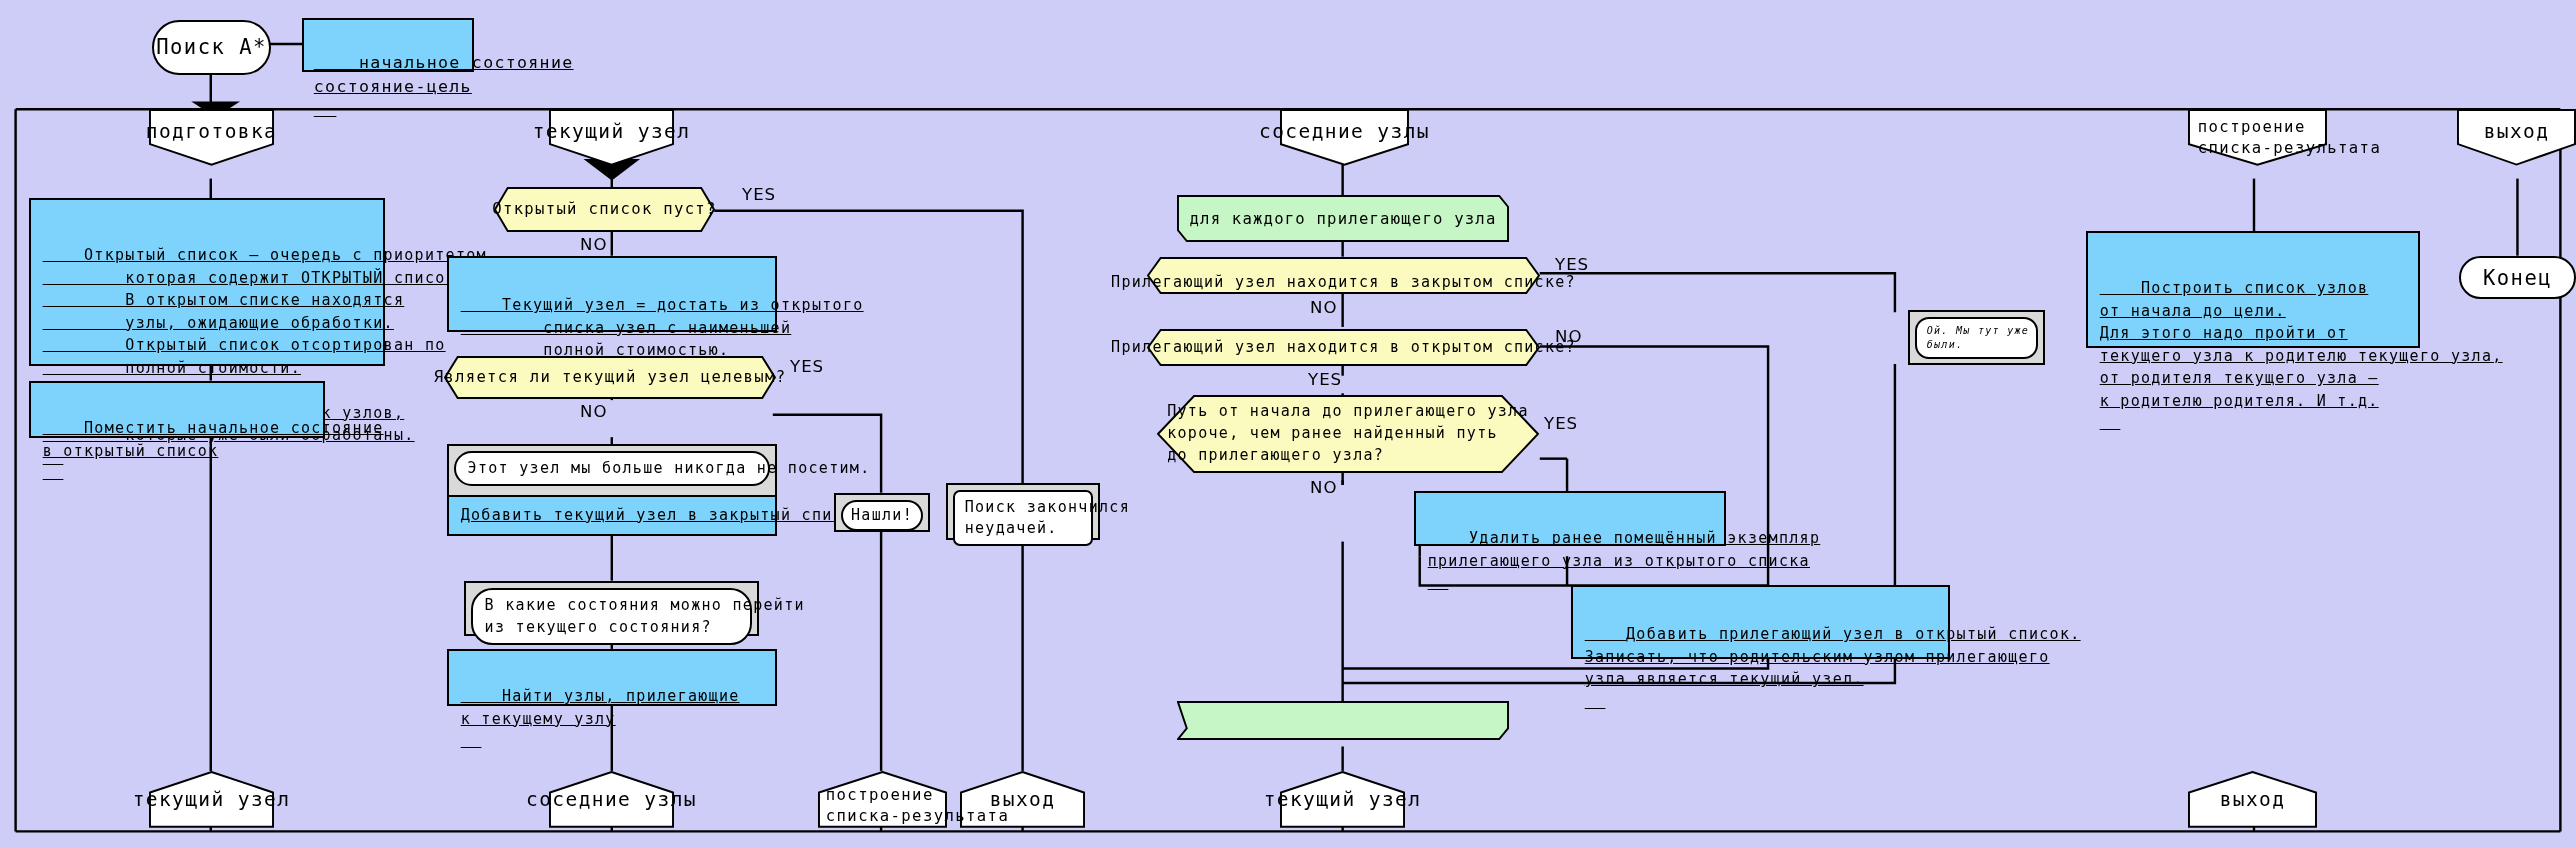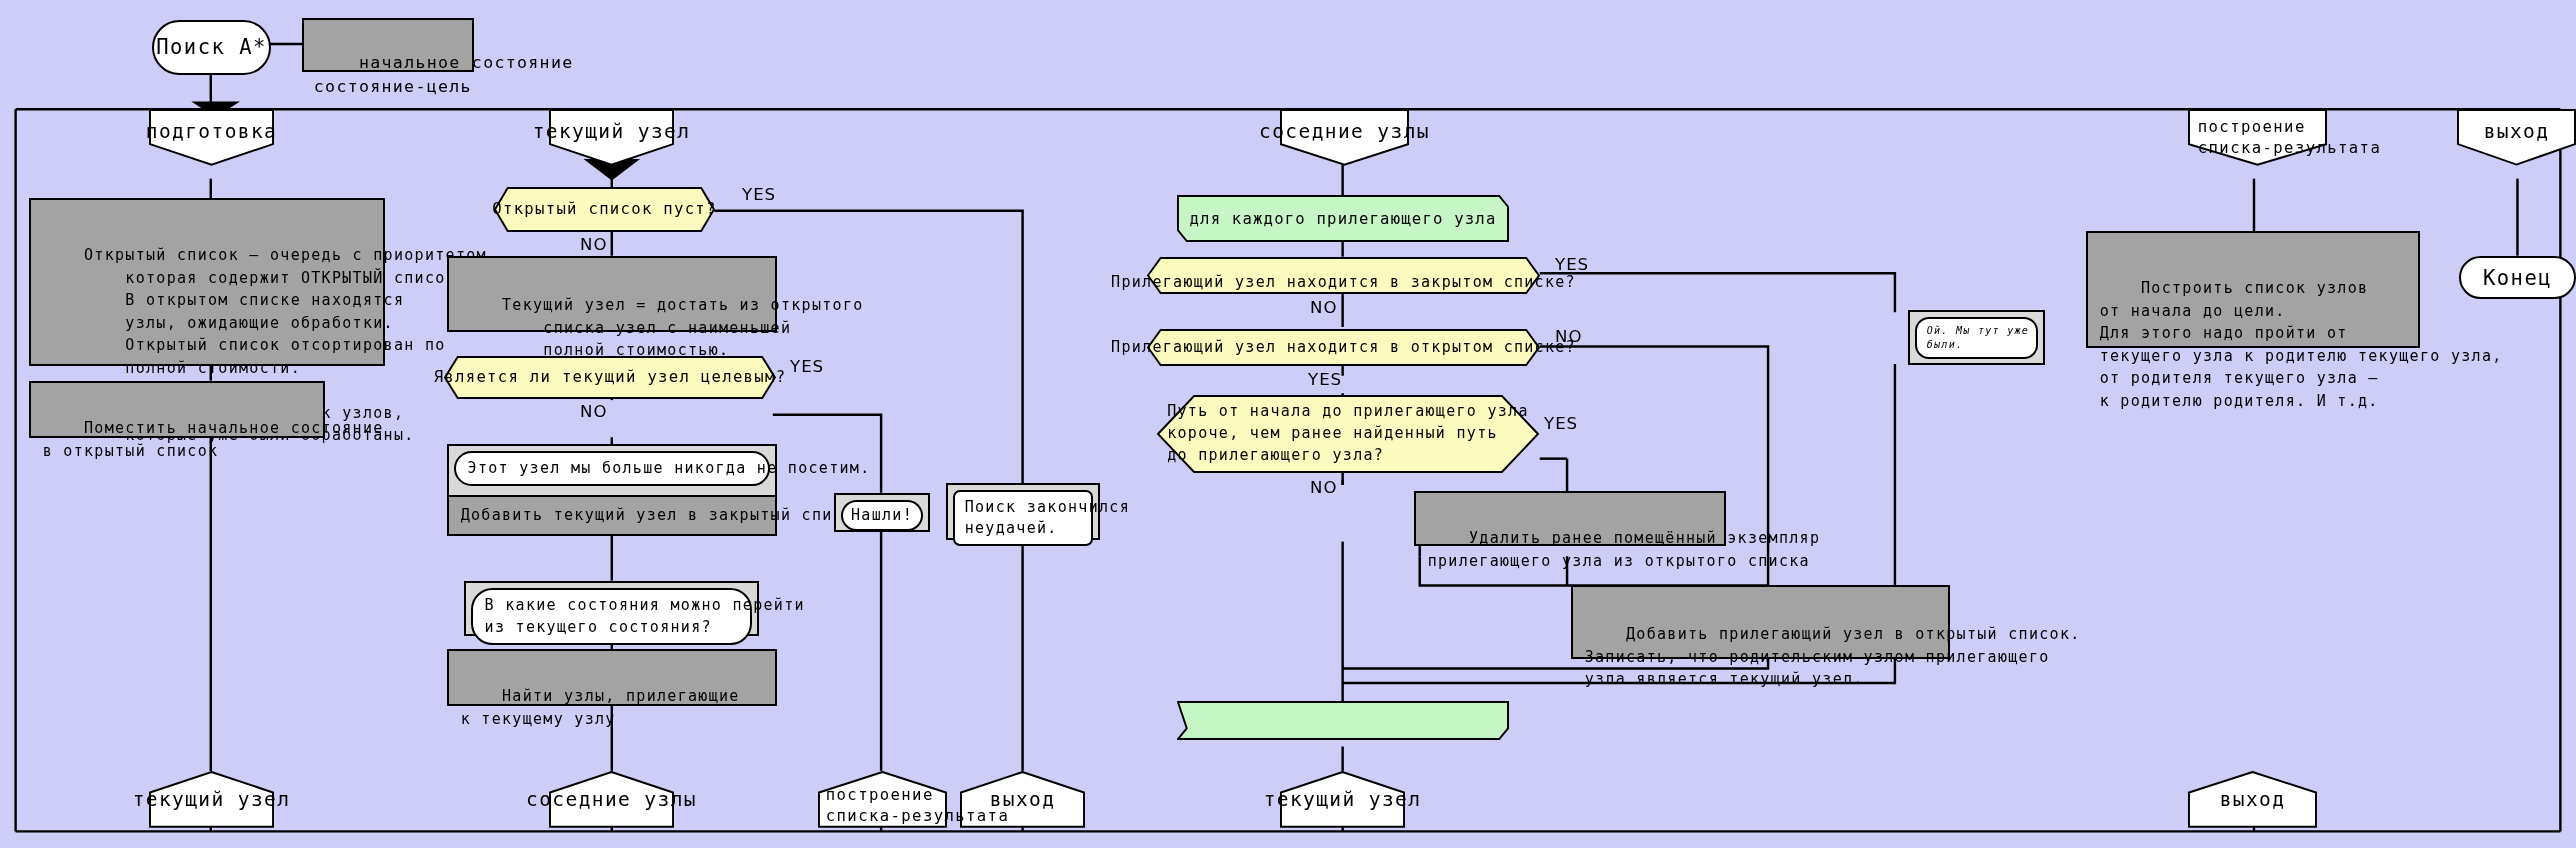--- a/index.html
+++ b/index.html
@@ -8,23 +8,23 @@
   svg.wires{position:absolute;left:0;top:0;width:2576px;height:849px;pointer-events:none;}
 
   .node{position:absolute;box-sizing:border-box;}
 
   
   .term{border:2.9px solid #000;border-radius:39px;background:#fff;
         display:flex;align-items:center;justify-content:center;
         font-size:20.5px;letter-spacing:1.5px;color:#000;}
 
   
-  .proc{border:2.9px solid #000;background:#a3a3a3;color:#000;
+  .proc{border:2.9px solid #000;background:#7dd3fc;color:#000;
         font-size:20.5px;line-height:1.42;letter-spacing:1.3px;
-        padding:13.7px 15.6px;white-space:pre;}
+        padding:13.7px 15.6px;white-space:pre;text-decoration:underline;}
   .proc.center{display:flex;align-items:center;}
 
   
   .note{border:2.9px solid #000;background:#d9d9d9;padding:6.8px;}
   .note .inner{border:2px solid #000;border-radius:25px;background:#fff;
         font-size:20.5px;line-height:1.42;letter-spacing:1.3px;
         padding:8.8px 19.5px;white-space:pre;color:#000;}
 
   
   .hex{position:absolute;display:flex;align-items:center;justify-content:center;}

